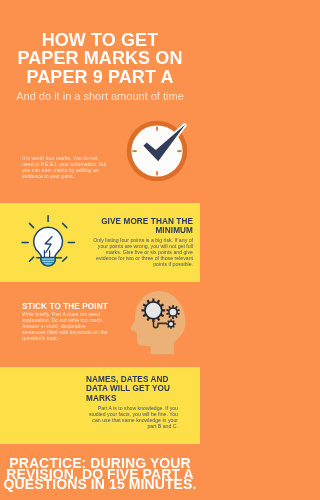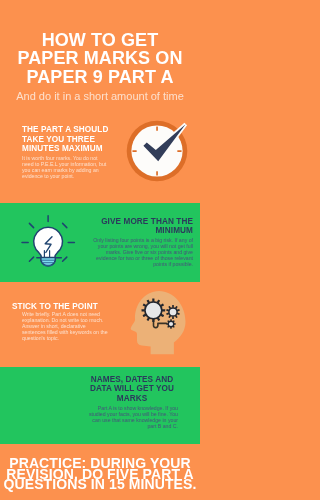--- a/index.html
+++ b/index.html
@@ -1,21 +1,21 @@
 <!DOCTYPE html>
 <html><head>
 <meta charset="utf-8">
 <style>
   html,body{margin:0;padding:0;}
   body{width:200px;height:500px;overflow:hidden;background:#fc914e;
        font-family:"Liberation Sans",sans-serif;-webkit-font-smoothing:antialiased;}
   .page{position:relative;width:200px;height:500px;overflow:hidden;}
   .band{position:absolute;left:0;width:200px;overflow:hidden;}
   .orange{background:#fc914e;}
-  .peach{background:#22c55e;}
+  .peach{background:#fde047;}
 
   
   #header{top:0;height:103px;}
   .h-title{position:absolute;left:0;width:200px;top:30.5px;text-align:center;
     color:#ffffff;font-weight:700;font-size:18px;line-height:18.6px;letter-spacing:0.1px;}
   .h-sub{position:absolute;left:0;width:200px;top:90.5px;text-align:center;
     color:#fde0cd;font-size:11px;line-height:11px;}
 
   
   .sec-h{position:absolute;font-weight:700;font-size:8.2px;line-height:9.3px;
@@ -34,27 +34,27 @@
   #s1 .icon{left:118px;top:0px;}
 
   
   #s2{top:203px;height:79px;}
   #s2 .sec-h{left:92px;width:101px;top:14px;text-align:right;}
   #s2 .sec-b{left:92px;width:101px;top:33.5px;text-align:right;}
   #s2 .icon{left:6px;top:6px;}
 
   
   #s3{top:282px;height:85px;}
-  #s3 .sec-h{left:12px;width:96px;top:20px;}
+  #s3 .sec-h{left:22px;width:96px;top:20px;}
   #s3 .sec-b{left:22px;width:88px;top:29px;}
   #s3 .icon{left:110px;top:8px;}
 
   
   #s4{top:367px;height:77px;}
-  #s4 .sec-h{left:86px;width:92px;top:8px;text-align:center;}
+  #s4 .sec-h{left:86px;width:92px;top:8px;text-align:left;}
   #s4 .sec-b{left:86px;width:92px;top:38px;text-align:right;}
   #s4 .icon{left:6px;top:2px;}
 
   
   #footer{top:444px;height:56px;}
   .f-text{position:absolute;left:0;width:200px;top:14px;text-align:center;
     color:#ffffff;font-weight:700;font-size:14px;line-height:10.5px;letter-spacing:0.1px;}
 </style>
 </head>
 <body>
@@ -64,21 +64,20 @@
   <div class="band orange" id="header">
     <div class="h-title">
       <div>HOW TO GET</div>
       <div>PAPER MARKS ON</div>
       <div>PAPER 9 PART A</div>
     </div>
     <div class="h-sub">And do it in a short amount of time</div>
   </div>
 
   <div class="band orange on-orange" id="s1">
-    <div class="sec-h">THE PART A SHOULD TAKE YOU THREE MINUTES MAXIMUM</div>
     <div class="sec-b">It is worth four marks. You do not need to P.E.E.L your information, but you can earn marks by adding an evidence to your point.</div>
     <svg class="icon" width="80" height="80" viewBox="0 0 80 80">
       <circle cx="39" cy="48" r="30.3" fill="#dd6e28"></circle>
       <circle cx="39" cy="48" r="25.6" fill="#fdfcfa"></circle>
       <g fill="#dd6e28">
         <rect x="38.2" y="23.4" width="1.7" height="4.3" rx="0.3"></rect>
         <rect x="38.2" y="68.3" width="1.7" height="4.3" rx="0.3"></rect>
         <rect x="14.4" y="47.2" width="4.3" height="1.7" rx="0.3"></rect>
         <rect x="59.3" y="47.2" width="4.3" height="1.7" rx="0.3"></rect>
       </g>

